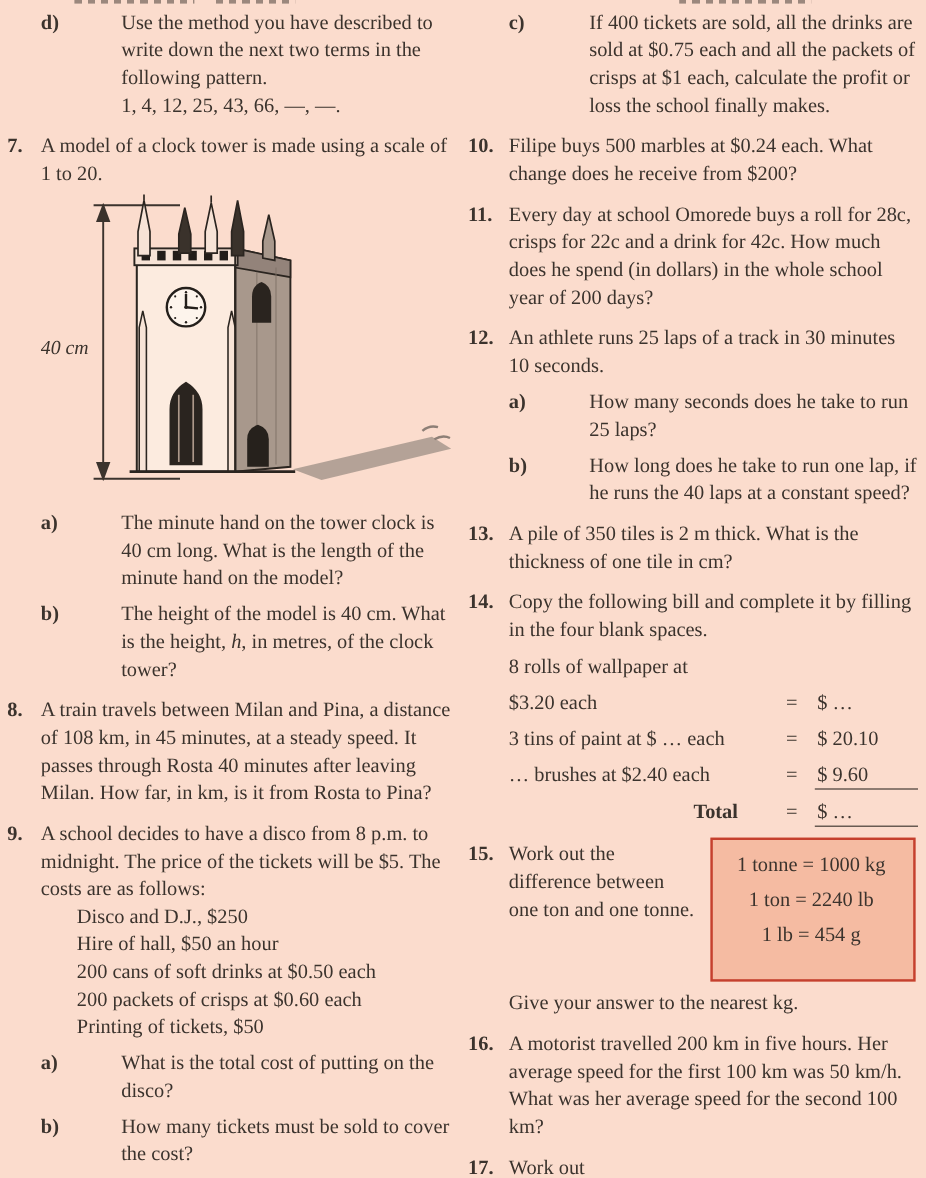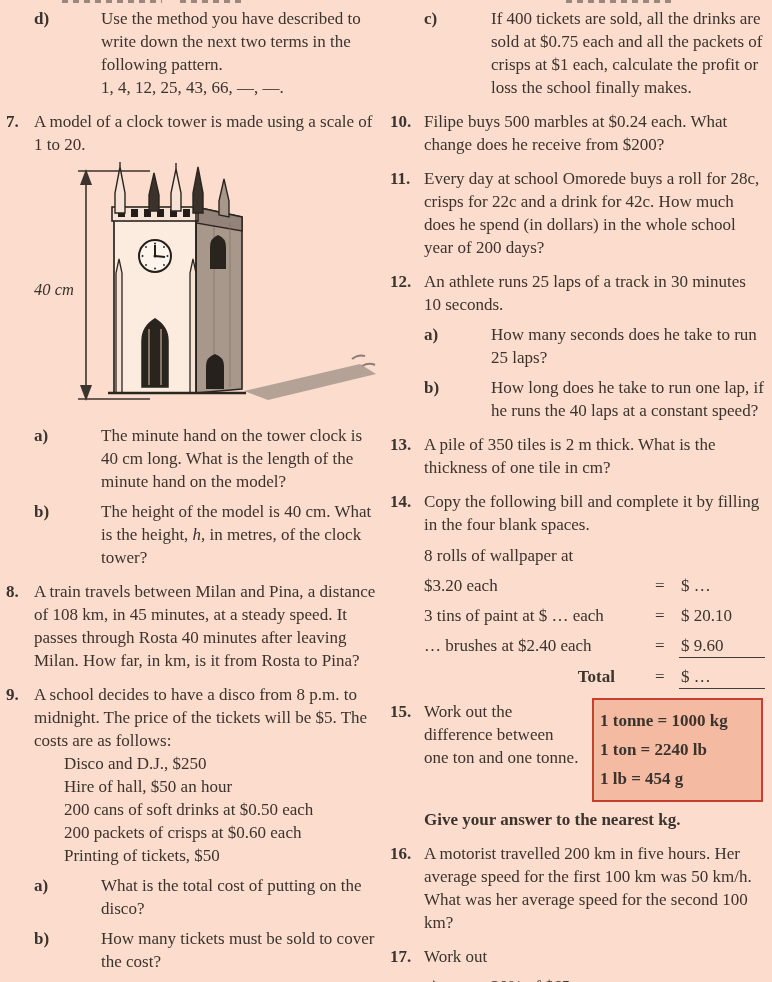--- a/index.html
+++ b/index.html
@@ -26,23 +26,23 @@
   .bill{display:grid;grid-template-columns:1fr 24px 86px;row-gap:7px;margin-top:8px;}
   .bill-item{padding-right:4px;}
   .bill-eq{text-align:left;}
   .bill-amt{padding-left:2px;}
   .rule-under{border-bottom:1.6px solid #453c35;}
   .t-right{text-align:right;padding-right:40px;font-weight:bold;}
   
   .convbox{
     float:right;width:152px;margin:-2px 2px 6px 10px;
     background:#f5bba2;border:2px solid #c5402e;
-    padding:6px 9px 7px 6px;text-align:left;line-height:29px;font-weight:bold;
+    padding:6px 9px 23px 6px;text-align:center;line-height:29px;
   }
-  .note{clear:both;margin-top:7px;font-weight:bold;}
+  .note{clear:both;margin-top:7px;}
   .smudge{position:absolute;top:0;height:3px;opacity:.5;
     background:repeating-linear-gradient(90deg,#3b332d 0 6px,transparent 6px 11px);}
   svg text{font-family:"Liberation Serif","DejaVu Serif",serif;}
 </style>
 </head>
 <body>
 
 <div class="smudge" style="left:62px;width:100px;"></div>
 <div class="smudge" style="left:180px;width:66px;"></div>
 <div class="smudge" style="left:566px;width:110px;"></div>

